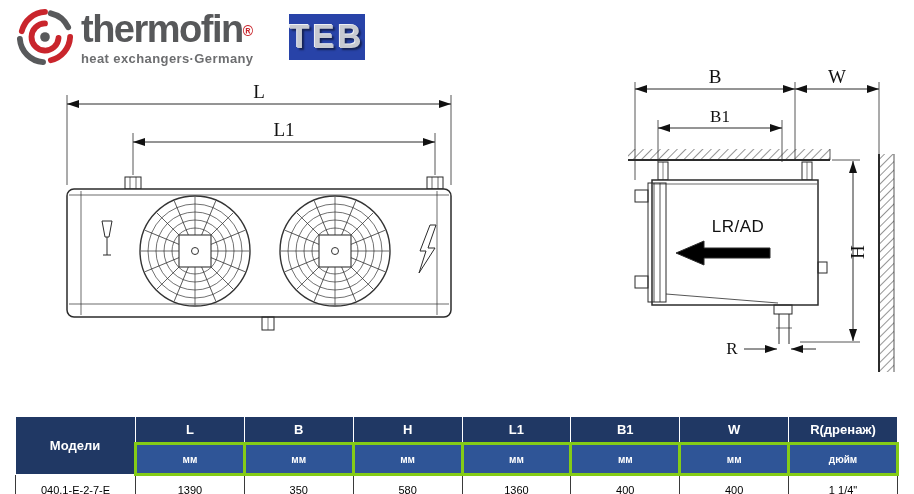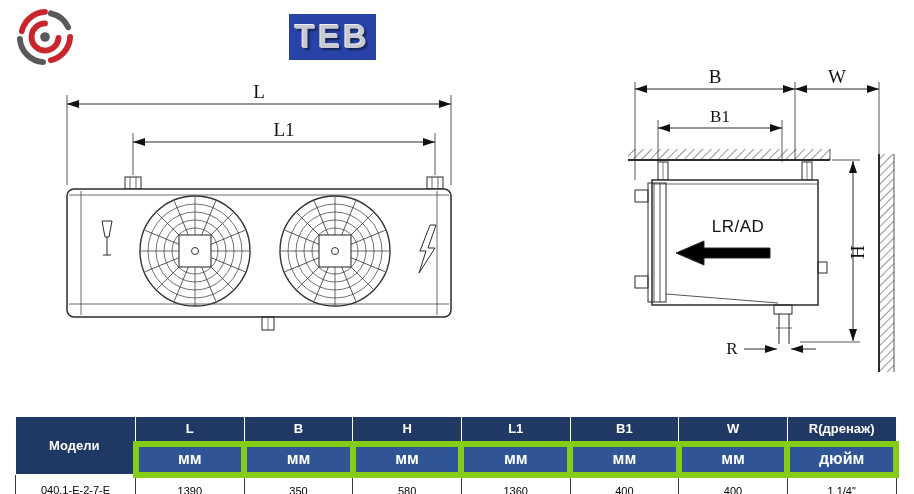--- a/index.html
+++ b/index.html
@@ -7,42 +7,42 @@
               font-family:"Liberation Sans", sans-serif; position:relative; }
 
   
   .logo-block { position:absolute; left:16px; top:8px; display:flex; align-items:flex-start; }
   .swirl { width:58px; height:58px; flex:0 0 auto; }
   .brand-text { margin-left:7px; padding-top:2px; }
   .brand-line { line-height:1; white-space:nowrap; }
   .brand-name { font-size:38px; font-weight:bold; color:#57585a; letter-spacing:-1.5px; }
   .brand-reg  { font-size:14px; font-weight:bold; color:var(--brand-red,#c9252c); vertical-align:super; }
   .brand-sub  { font-size:13px; font-weight:bold; color:#6d6e70; letter-spacing:.4px; margin-top:3px; }
-  .teb-box { position:absolute; left:289px; top:14px; width:87px; height:46px;
+  .teb-box { position:absolute; left:289px; top:14px; width:76px; height:46px;
              background:var(--teb-blue,#2843a8); display:flex; align-items:center; justify-content:center; }
   .teb-text { font-size:33px; font-weight:bold; letter-spacing:3px; color:#c7cad1;
               text-shadow:-1px -1px 0 #eef0f4, 2px 2px 2px rgba(0,0,0,.5); }
 
   
   .front-svg { position:absolute; left:15px; top:85px; }
   .side-svg  { position:absolute; left:620px; top:70px; }
   svg line, svg path.ln, svg rect.ln, svg circle.ln, svg polygon.ln { stroke:#2b2b2b; }
   svg text { fill:#111; }
   .dim-label  { font-family:"Liberation Serif", serif; font-size:19px; }
   .dim-label2 { font-family:"Liberation Serif", serif; font-size:17px; }
   .flow-label { font-family:"Liberation Sans", sans-serif; font-size:17px; letter-spacing:.5px; }
 
   
   .table-wrap { position:absolute; left:15px; top:392px; width:884px;margin-top:24px; }
   table { border-collapse:collapse; width:100%; table-layout:fixed; }
   td { text-align:center; vertical-align:middle; }
   tr.hdr td   { background:var(--table-header-bg,#203864); color:#fff; font-weight:bold;
                 font-size:13px; border:1px solid #fff; height:27px; }
   tr.units td { background:var(--table-units-bg,#2f5597); color:#fff; font-weight:bold;
-                font-size:16px; border:6px solid #84cc16; height:31px; }
+                font-size:10px; border:3px solid #84cc16; height:31px; }
   td.model-h  { background:var(--table-header-bg,#203864); }
   tr.data td  { background:#fff; color:#000; font-size:11px; border:1px solid #3a3a3a; height:30px; }
 </style>
 </head>
 <body>
 
 <svg width="0" height="0" style="position:absolute" aria-hidden="true">
   <defs>
     <marker id="dimArrow" markerWidth="12" markerHeight="8" refX="12" refY="4" orient="auto-start-reverse" markerUnits="userSpaceOnUse">
       <path d="M0 0 L12 4 L0 8 Z" fill="#111"></path>
@@ -74,20 +74,24 @@
   <svg class="swirl" viewBox="0 0 60 60">
     <g fill="none" stroke-linecap="round">
       <path d="M30 4 A26 26 0 0 0 6 24" stroke="#c9252c" stroke-width="6"></path>
       <path d="M4 32 A26 26 0 0 0 28 56" stroke="#58595b" stroke-width="6"></path>
       <path d="M36 54 A26 26 0 0 0 56 30" stroke="#c9252c" stroke-width="6"></path>
       <path d="M54 20 A26 26 0 0 0 36 5.5" stroke="#58595b" stroke-width="6"></path>
       <path d="M30 16 A14 14 0 1 0 44 31" stroke="#c9252c" stroke-width="6"></path>
       <circle cx="30" cy="30" r="5" fill="#58595b"></circle>
     </g>
   </svg>
+  <div class="brand-text">
+    <div class="brand-line"><span class="brand-name">thermofin</span><span class="brand-reg">®</span></div>
+    <div class="brand-sub">heat exchangers·Germany</div>
+  </div>
 </div>
 
 <div class="teb-box">
   <span class="teb-text">TEB</span>
 </div>
 
 <svg class="front-svg" width="455" height="300" viewBox="0 0 455 300">
   <g stroke="#2b2b2b" fill="none">
 
     <g stroke-width="0.8">

